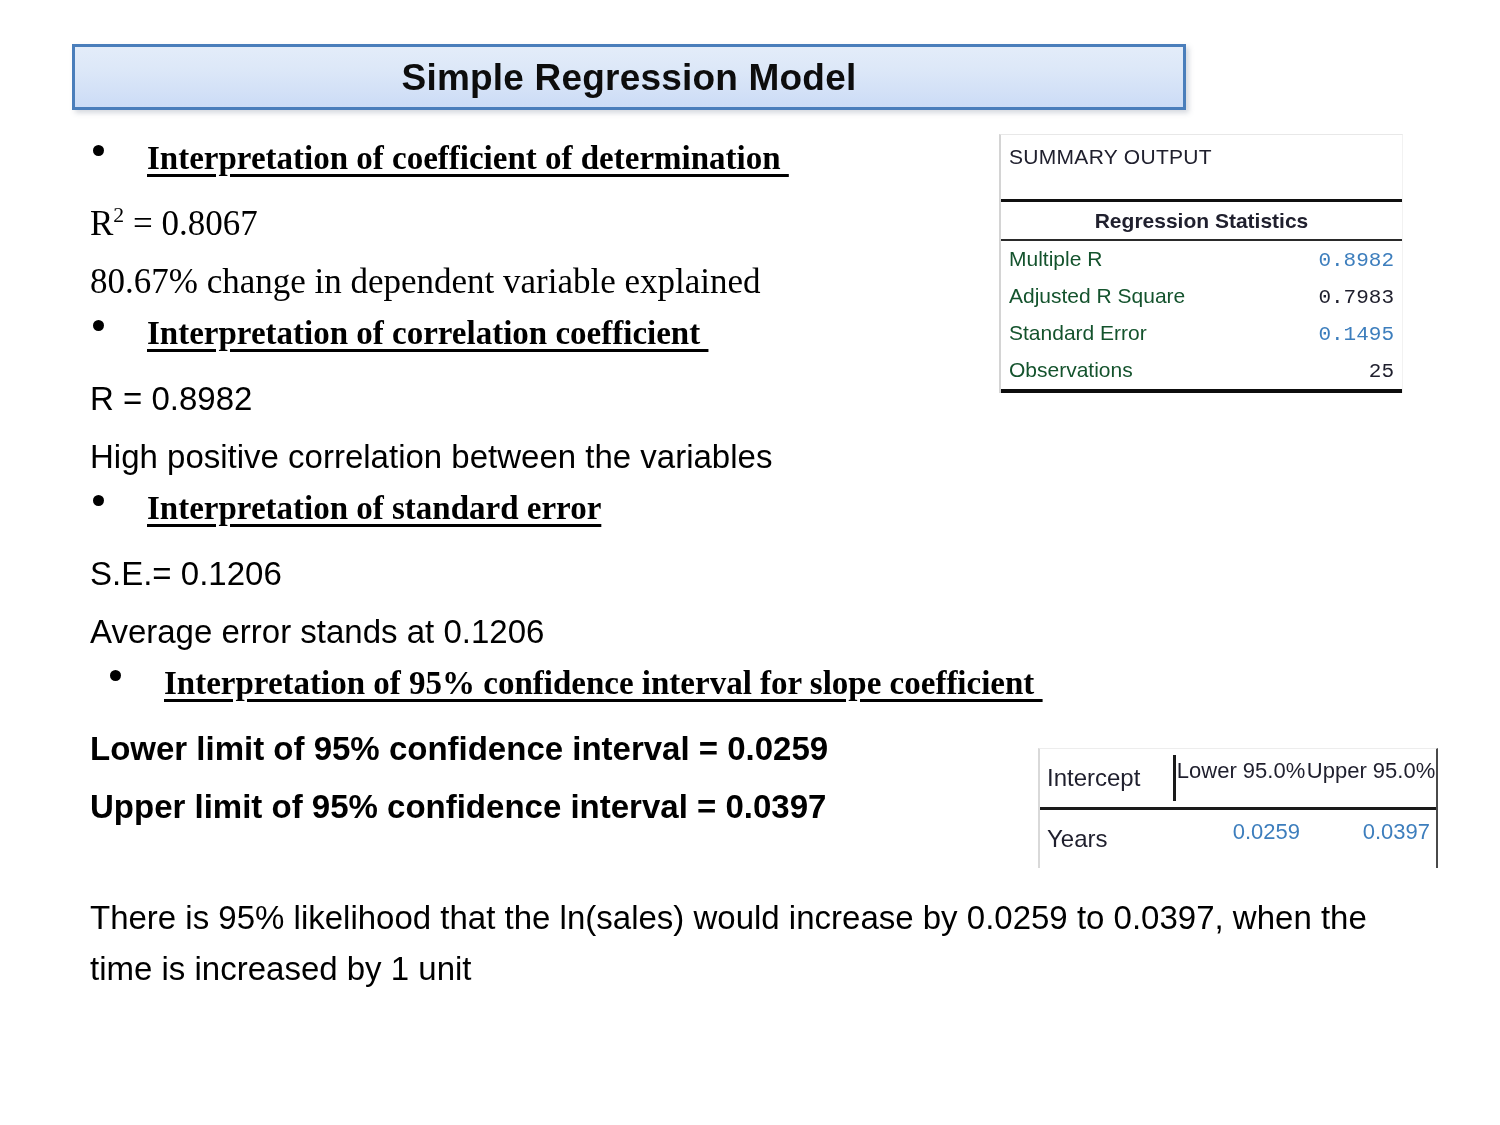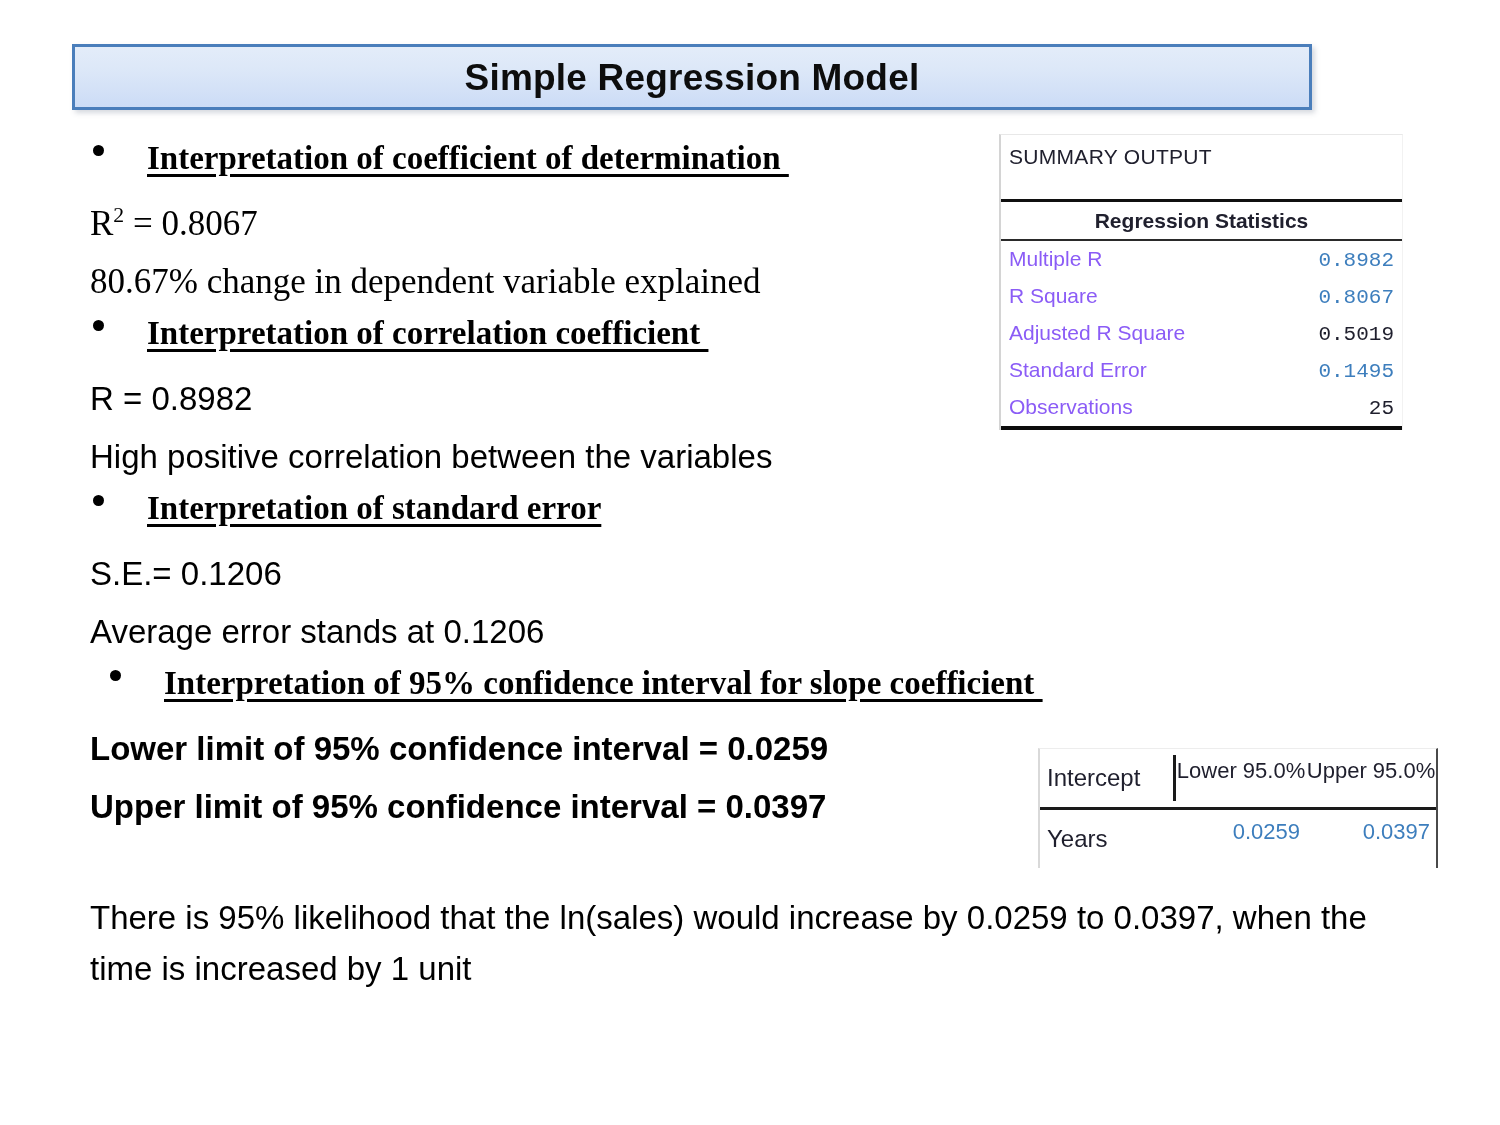--- a/index.html
+++ b/index.html
@@ -16,21 +16,21 @@
     font-family: "Liberation Sans", sans-serif;
     color: #000000;
     -webkit-font-smoothing: antialiased;
   }
 
   
   .title-bar {
     position: absolute;
     left: 72px;
     top: 44px;
-    width: 1240px;
+    width: 1114px;
     height: 66px;
     box-sizing: border-box;
     border: 3px solid #4a7ebb;
     background: linear-gradient(to bottom, #e3ecf9 0%, #dde8f8 35%, #ccdcf6 100%);
     box-shadow: 3px 3px 5px rgba(120,130,150,0.30);
     display: flex;
     align-items: center;
     justify-content: center;
   }
   .title-text {
@@ -161,21 +161,21 @@
     font-size: 21px;
     font-weight: bold;
     color: #20202e;
   }
   .st-row {
     display: flex;
     justify-content: space-between;
     align-items: baseline;
     padding: 6px 8px 6px 8px;
   }
-  .st-row .lbl { font-size: 21px; color: #8b5cf6; }
+  .st-row .lbl { font-size: 21px; color: #14532d; }
   .st-row .val { font-size: 21px; font-family: Liberation Mono, monospace; }
   .val-blue  { color: #3d7ebd; }
   .val-black { color: #1f1f2d; }
   .st-bottom {
     border-bottom: 4px solid #0d0d0d;
     height: 0;
   }
 
   
   .ci-table {
@@ -263,26 +263,22 @@
 <div class="summary-table">
   <div class="st-title">SUMMARY OUTPUT</div>
   <div class="st-gap"></div>
   <div class="st-hdr">Regression Statistics</div>
 
   <div class="st-row">
     <span class="lbl">Multiple R</span>
     <span class="val val-blue">0.8982</span>
   </div>
   <div class="st-row">
-    <span class="lbl">R Square</span>
-    <span class="val val-blue">0.8067</span>
-  </div>
-  <div class="st-row">
     <span class="lbl">Adjusted R Square</span>
-    <span class="val val-black">0.5019</span>
+    <span class="val val-black">0.7983</span>
   </div>
   <div class="st-row">
     <span class="lbl">Standard Error</span>
     <span class="val val-blue">0.1495</span>
   </div>
   <div class="st-row">
     <span class="lbl">Observations</span>
     <span class="val val-black">25</span>
   </div>
   <div class="st-bottom"></div>

